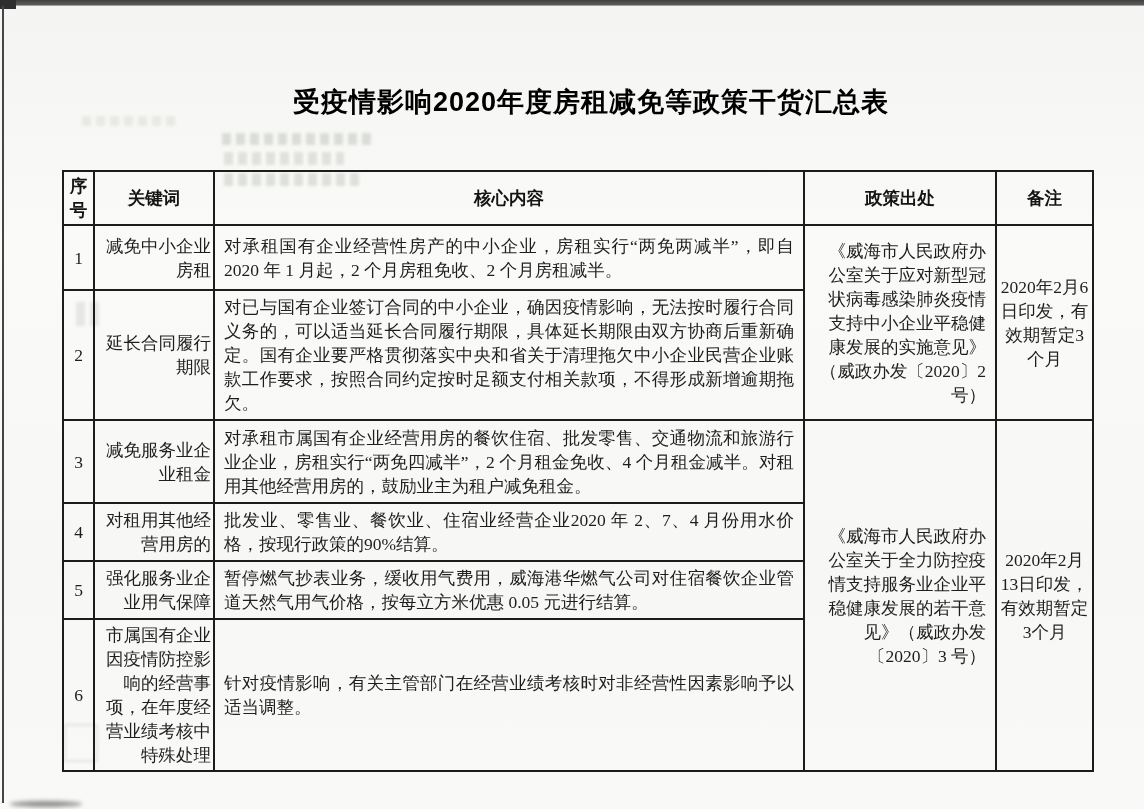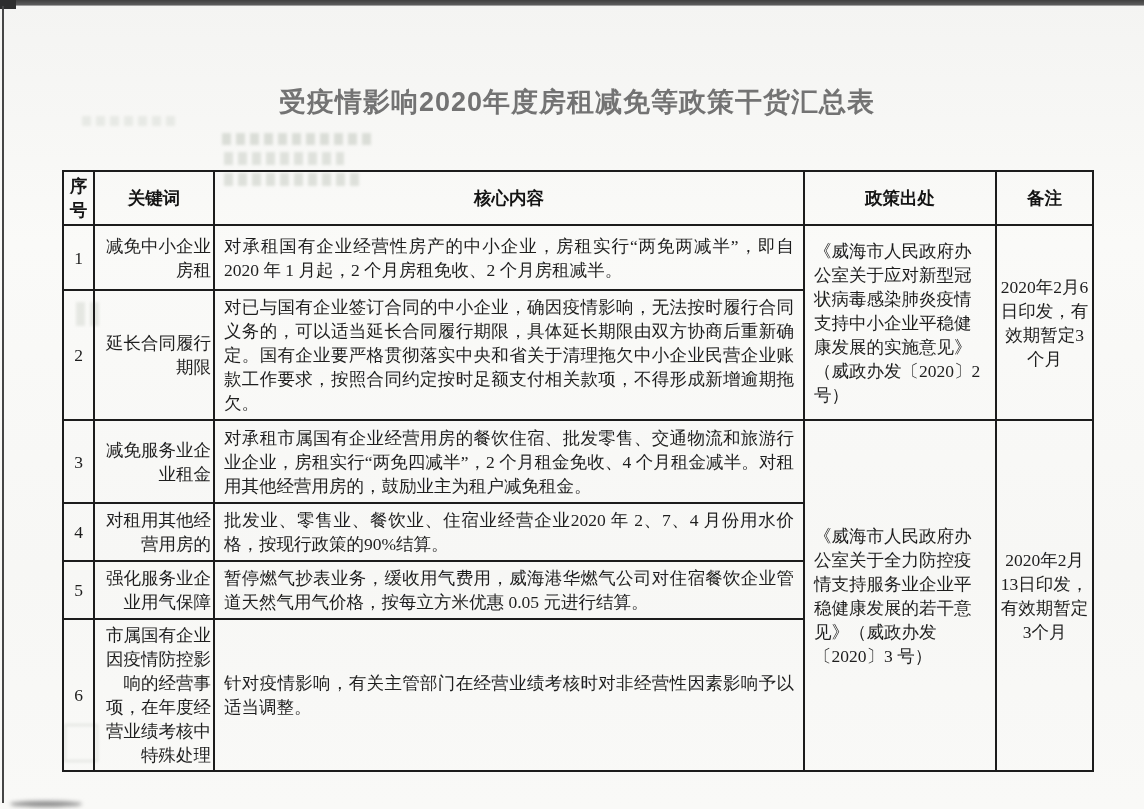--- a/index.html
+++ b/index.html
@@ -21,41 +21,41 @@
     background:repeating-linear-gradient(90deg,#9aa394 0 9px,transparent 9px 14px);}
   .ghost.g1{left:222px;top:133px;width:150px;height:12px;}
   .ghost.g2{left:224px;top:152px;width:120px;height:13px;opacity:.26;}
   .ghost.g3{left:224px;top:173px;width:140px;height:13px;opacity:.28;}
   .ghost.g4{left:82px;top:116px;width:96px;height:10px;opacity:.16;}
   .ghost.g5{left:76px;top:302px;width:26px;height:24px;opacity:.2;}
   .ghost.g6{left:64px;top:724px;width:30px;height:34px;background:none;
     border:2px solid #b9beb4;opacity:.35;}
   
   .doc-title{
-    position:absolute;left:62px;top:84px;width:1030px;text-align:center;
+    position:absolute;left:76px;top:84px;width:1030px;text-align:center;
     font-family:"Liberation Sans","DejaVu Sans",sans-serif;
-    font-weight:bold;font-size:27px;letter-spacing:1px;color:#737373;
+    font-weight:bold;font-size:27px;letter-spacing:1px;color:#000000;
   }
   
   table.policy{
     position:absolute;left:62px;top:145px;width:1030px;
     border-collapse:collapse;table-layout:fixed;margin-top:25px;
   }
   table.policy td,table.policy th{
     border:2px solid #1c1c1c;vertical-align:middle;
     font-size:17.5px;line-height:24px;overflow:hidden;
   }
   th{
     font-family:"Liberation Sans","DejaVu Sans",sans-serif;
     font-weight:600;font-size:19px;line-height:22px;padding:2px;color:#141414;
   }
   td.c-num{text-align:center;font-size:16px;padding:0 2px;}
   td.c-key{text-align:right;padding:3px 2px;line-height:25px;}
   td.c-content{text-align:justify;padding:4px 9px;line-height:24.5px;}
-  td.c-source{text-align:left;padding:4px 9px;line-height:26px;}
+  td.c-source{text-align:right;padding:4px 9px;line-height:26px;}
   td.c-remark{text-align:center;padding:4px 2px;line-height:26px;}
   tr.h-row{height:45px;}
   tr.r1{height:65px;}
   tr.r2{height:117px;}
   tr.r3{height:83px;}
   tr.r4{height:57px;}
   tr.r5{height:56px;}
   tr.r6{height:148px;}
 </style>
 </head>

